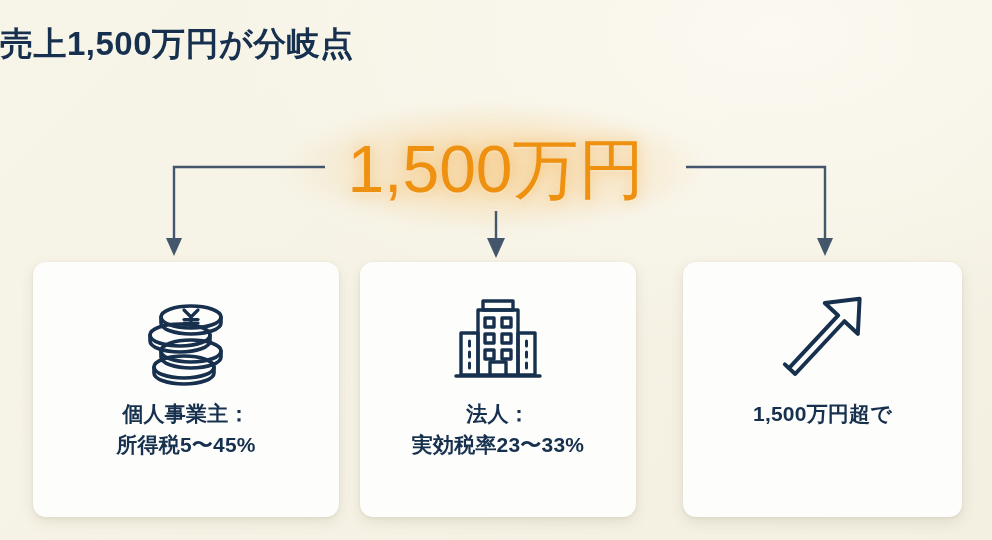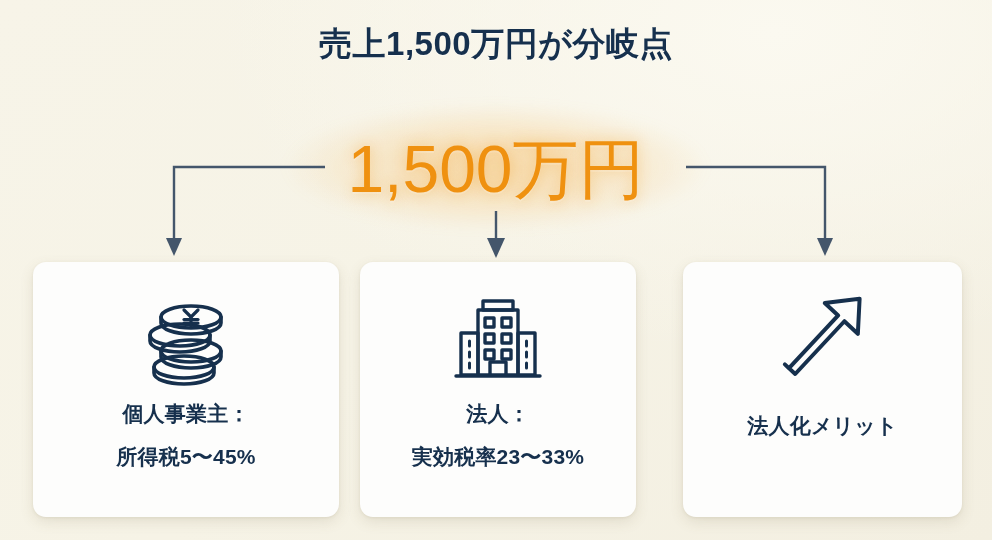--- a/index.html
+++ b/index.html
@@ -23,21 +23,21 @@
       linear-gradient(135deg, #f7f4e8 0%, #f6f3e6 46%, #f3efe1 100%);
     overflow: hidden;
   }
 
   
   #title {
     position: absolute;
     left: 0;
     top: 22px;
     width: 992px;
-    text-align: center;
+    text-align: left;
     font-size: 33px;
     font-weight: bold;
     letter-spacing: 0.5px;
     color: #16304d;
     text-shadow: 0 1px 0 rgba(255,255,255,0.55);
     white-space: nowrap;
   }
 
   
   #headline-glow {
@@ -106,21 +106,20 @@
     width: 100%;
     text-align: center;
     color: #16304d;
     font-size: 21px;
     line-height: 31px;
     font-weight: bold;
     letter-spacing: 0.2px;
   }
   .card-label .l2 {
     display: block;
-    margin-top: 12px;
   }
 </style>
 </head>
 <body>
 
 <div id="stage">
 
   <div id="title">売上1,500万円が分岐点</div>
 
   <div id="headline-glow"></div>
@@ -207,17 +206,17 @@
     </div>
   </div>
 
   <div class="card" id="card-3">
     <div class="card-icon">
       <svg width="100" height="100" viewBox="0 0 100 100" fill="none" stroke="#16304d" stroke-width="4" stroke-linecap="round" stroke-linejoin="round">
         <path d="M11 74 L21 84 L72 33 L85 46 L88 11 L53 14 L66 27 L15 78 Z" transform="rotate(-2 50 50)"></path>
       </svg>
     </div>
     <div class="card-label">
-      <span class="l2">法人化メリット</span>
+      <span>1,500万円超で</span>
     </div>
   </div>
 
 </div>
 
 </body></html>

